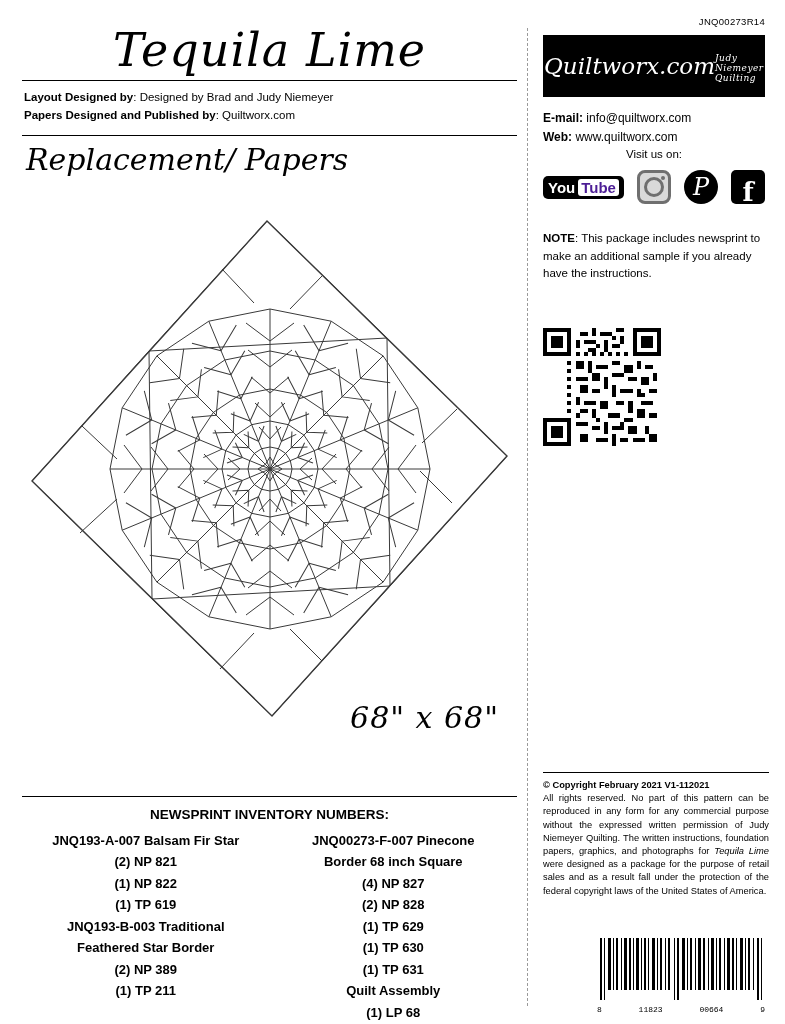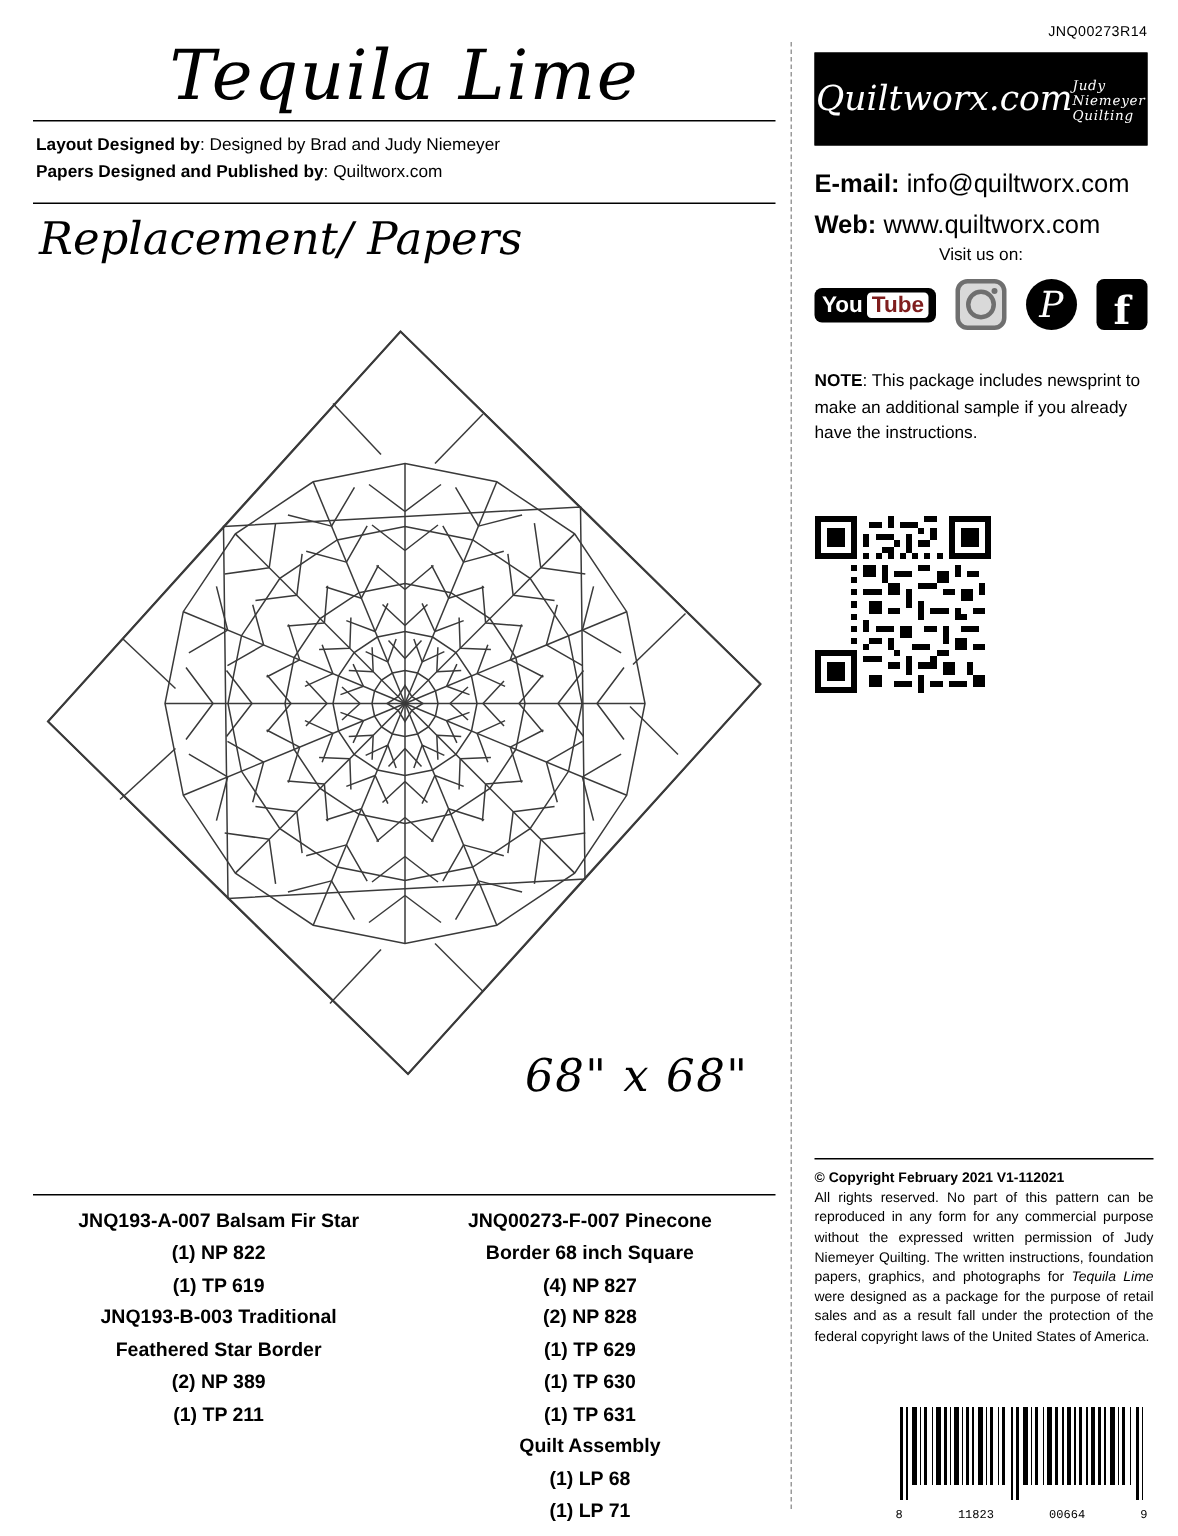--- a/index.html
+++ b/index.html
@@ -129,21 +129,21 @@
     line-height: 1;
   }
   .logo-sub {
     font-family: "DejaVu Serif", serif;
     font-style: italic;
     font-size: 9px;
     margin-top: 4px;
     letter-spacing: .5px;
   }
   .contact {
-    font-size: 17px;
+    font-size: 12px;
     line-height: 1.6;
     margin-top: 12px;
   }
   .contact b { font-weight: 700; }
   .visit {
     text-align: center;
     font-size: 11.5px;
     margin-top: 1px;
   }
   .social-row {
@@ -159,21 +159,21 @@
     font-weight: 700;
     font-size: 15px;
     padding: 3px 5px;
     border-radius: 5px;
     display: flex;
     align-items: flex-end;
     gap: 3px;
   }
   .yt .tube {
     background: #fff;
-    color: #7f1d1d;
+    color: #4c1d95;
     border-radius: 3px;
     padding: 0 3px;
   }
   .ig {
     width: 34px; height: 34px;
     border: 3px solid #6f6f6f;
     border-radius: 8px;
     position: relative;
     background: #d9d9d9;
   }
@@ -388,23 +388,25 @@
             <polygon points="0,-12 4.6,-4.6 12,0 4.6,4.6 0,12 -4.6,4.6 -12,0 -4.6,-4.6"></polygon>
           </g>
         </g>
       </svg>
       <div class="size-label">68" x 68"</div>
     </div>
   </div>
 
   <div class="inventory">
     <hr class="rule">
+    <div class="inv-title">NEWSPRINT INVENTORY NUMBERS:</div>
     <div class="inv-cols">
       <div class="inv-col">
         <div>JNQ193-A-007 Balsam Fir Star</div>
+        <div>(2) NP 821</div>
         <div>(1) NP 822</div>
         <div>(1) TP 619</div>
         <div>JNQ193-B-003 Traditional</div>
         <div>Feathered Star Border</div>
         <div>(2) NP 389</div>
         <div>(1) TP 211</div>
       </div>
       <div class="inv-col">
         <div>JNQ00273-F-007 Pinecone</div>
         <div>Border 68 inch Square</div>

